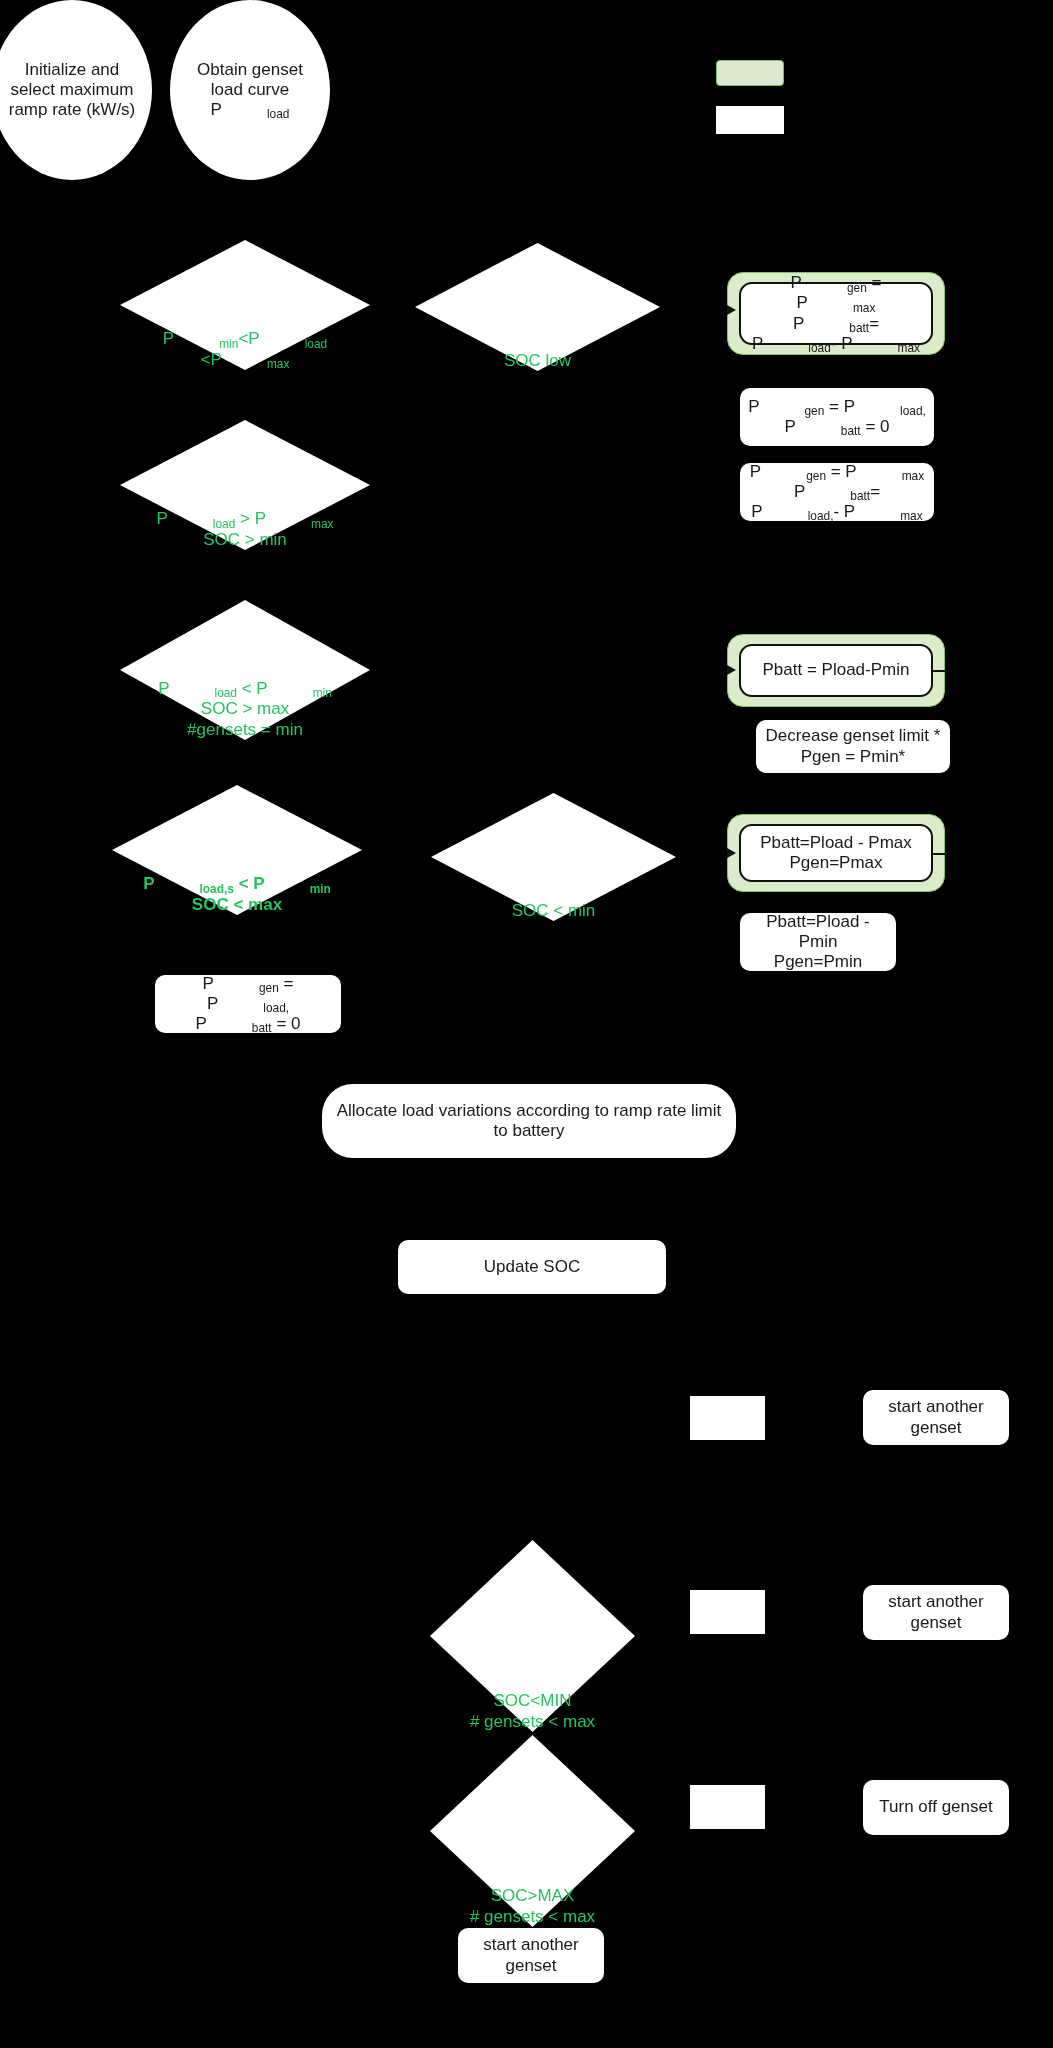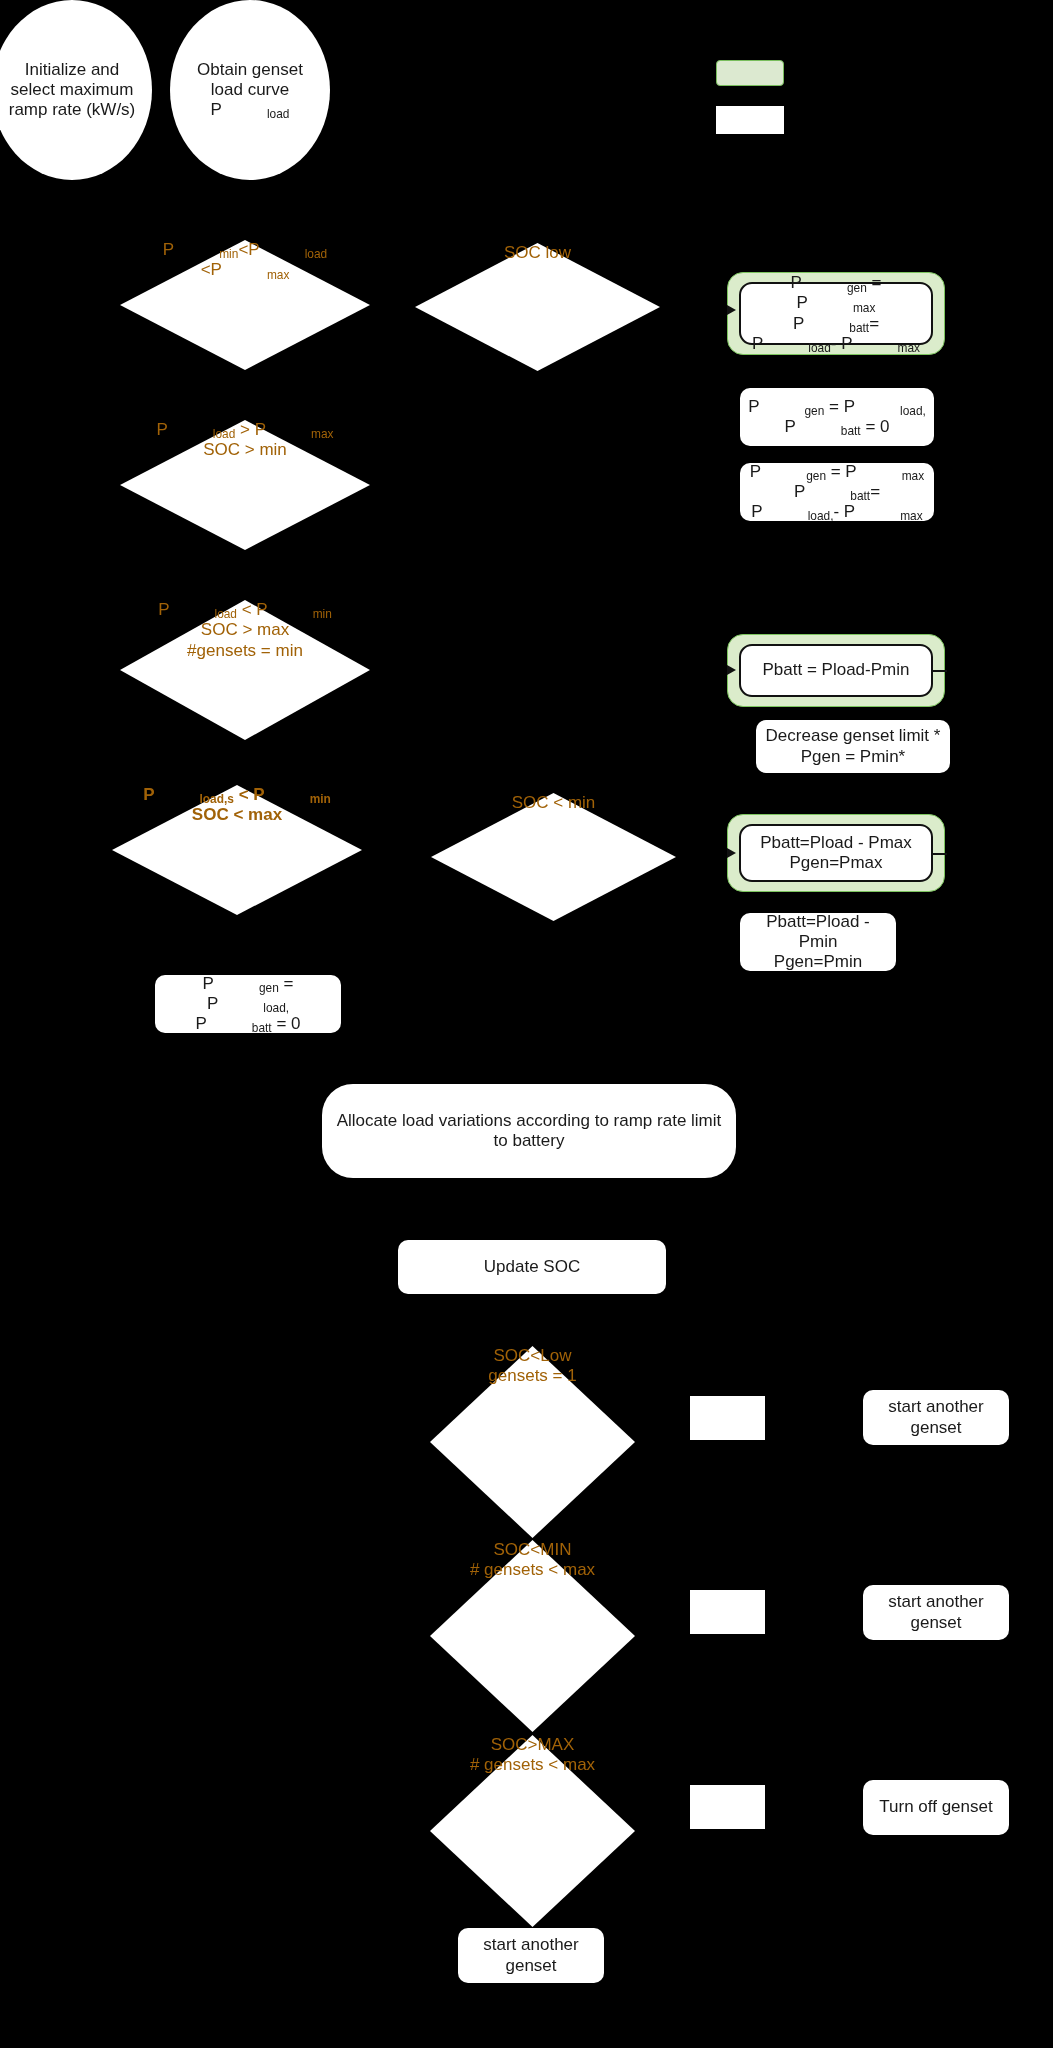--- a/index.html
+++ b/index.html
@@ -47,25 +47,25 @@
     height: 100%;
     background: #ffffff;
     clip-path: polygon(50% 0%, 100% 50%, 50% 100%, 0% 50%);
   }
   .diamond-label {
     position: absolute;
     left: 0; top: 0;
     width: 100%;
     height: 100%;
     display: flex;
-    align-items: flex-start;
+    align-items: flex-end;
     justify-content: center;
     text-align: center;
     font-size: 17px;
-    color: #a16207;
+    color: #22c55e;
     line-height: 1.2;
   }
 
   
   .rbox {
     background: #ffffff;
     border-radius: 10px;
     font-size: 17px;
     padding: 2px 8px;
   }
@@ -277,40 +277,31 @@
     </span>
   </div>
 
   <div class="node rbox" style="left:155px; top:975px; width:186px; height:58px;">
     <span>
       <span>P</span><sub>gen</sub><span> = P</span><sub>load,</sub><br>
       <span>P</span><sub>batt</sub><span> = 0</span>
     </span>
   </div>
 
-  <div class="node rbox" style="left:322px; top:1084px; width:414px; height:94px;border-radius:31px;">
+  <div class="node rbox" style="left:322px; top:1084px; width:414px; height:74px;border-radius:31px;">
     <span>
       <span>Allocate load variations according to ramp rate limit</span><br>
       <span>to battery</span>
     </span>
   </div>
 
   <div class="node rbox" style="left:398px; top:1240px; width:268px; height:54px;">
     <span>Update SOC</span>
   </div>
 
-  <div class="diamond-wrap" style="left:430px; top:1346px; width:205px; height:192px;">
-    <div class="diamond-shape"></div>
-    <div class="diamond-label">
-      <span>
-        <span>SOC&lt;Low</span><br>
-        <span>gensets = 1</span>
-      </span>
-    </div>
-  </div>
   <div class="dshape" style="left:690px; top:1396px; width:75px; height:44px;">
     <div class="dshape-body"></div>
     <div class="dshape-cap"></div>
   </div>
   <div class="node rbox" style="left:863px; top:1390px; width:146px; height:55px;">
     <span>
       <span>start another</span><br>
       <span>genset</span>
     </span>
   </div>

